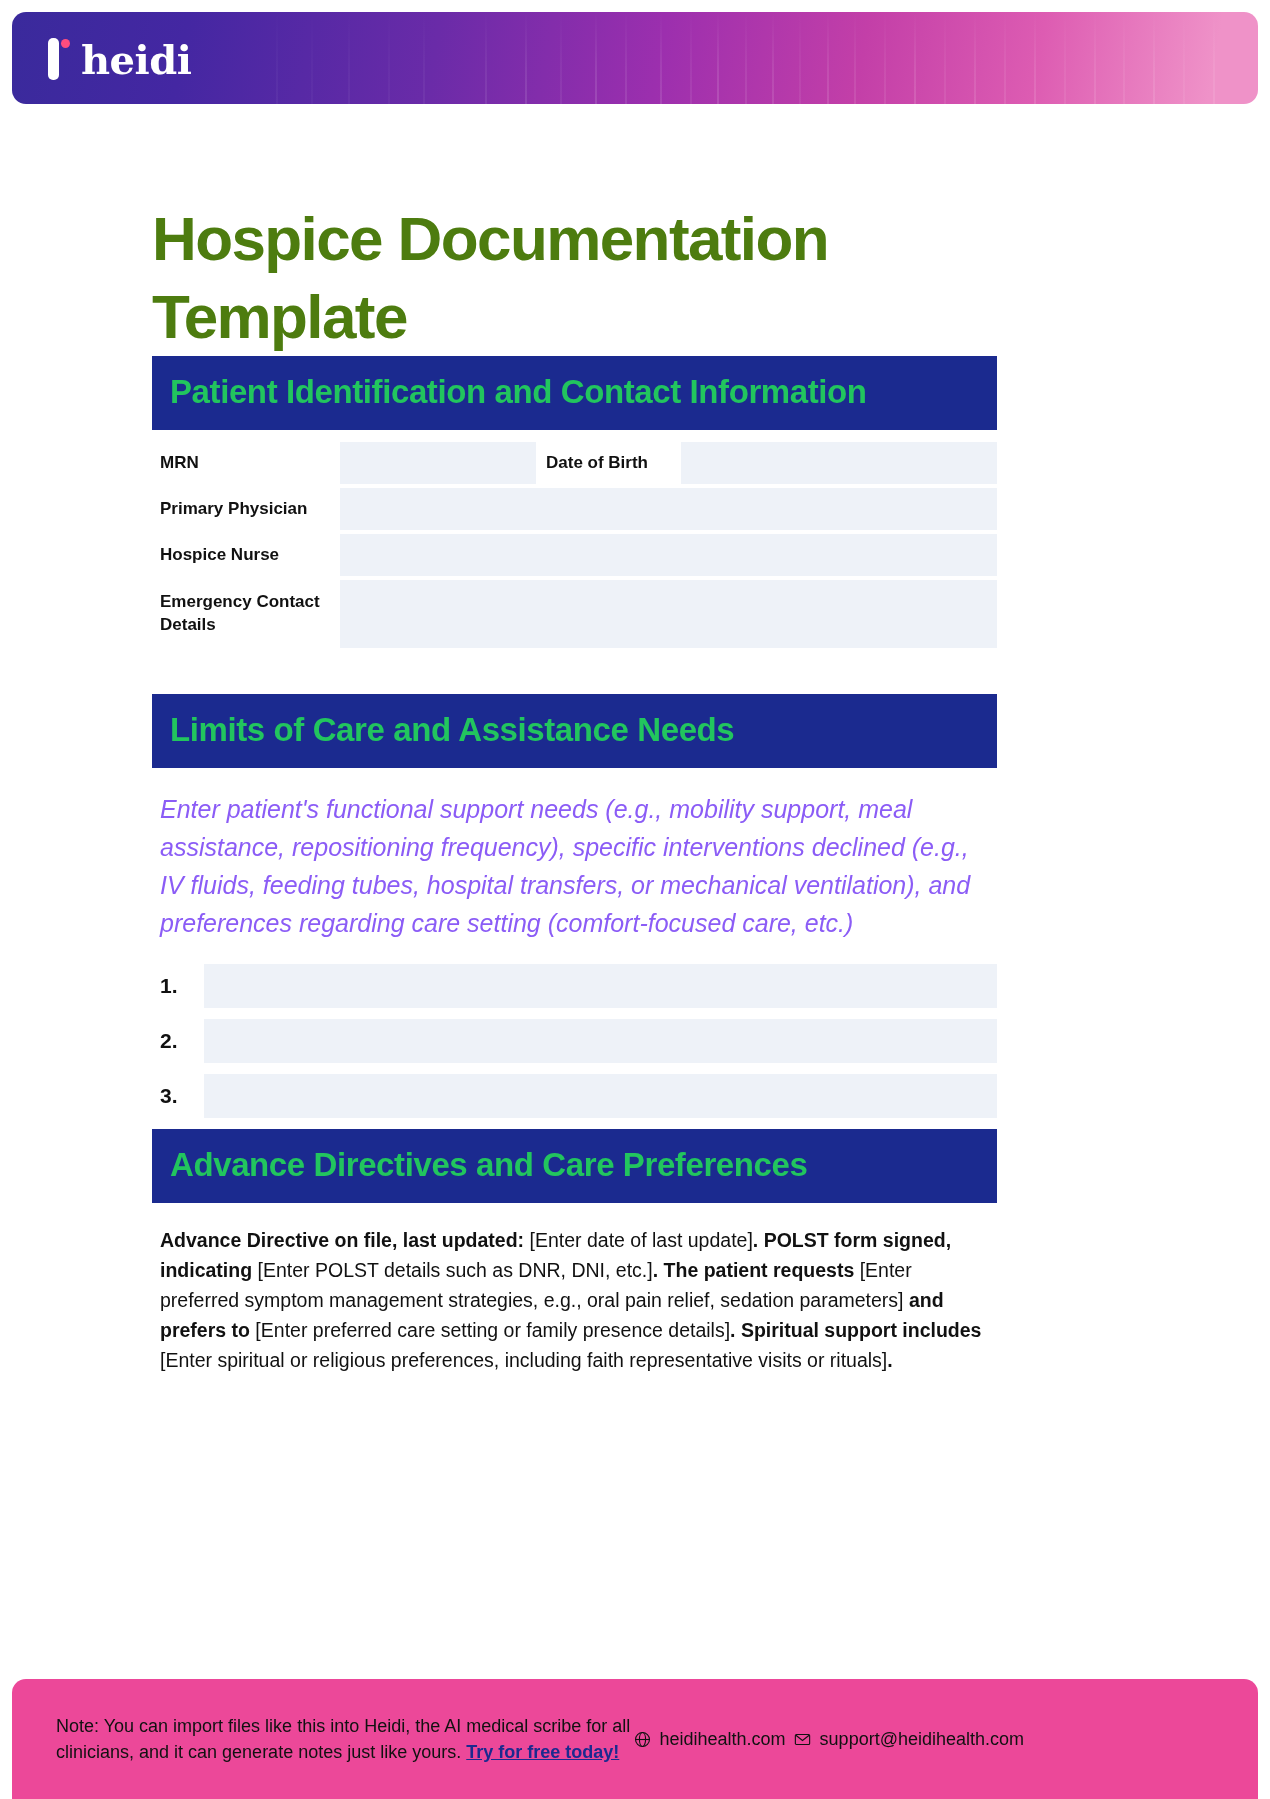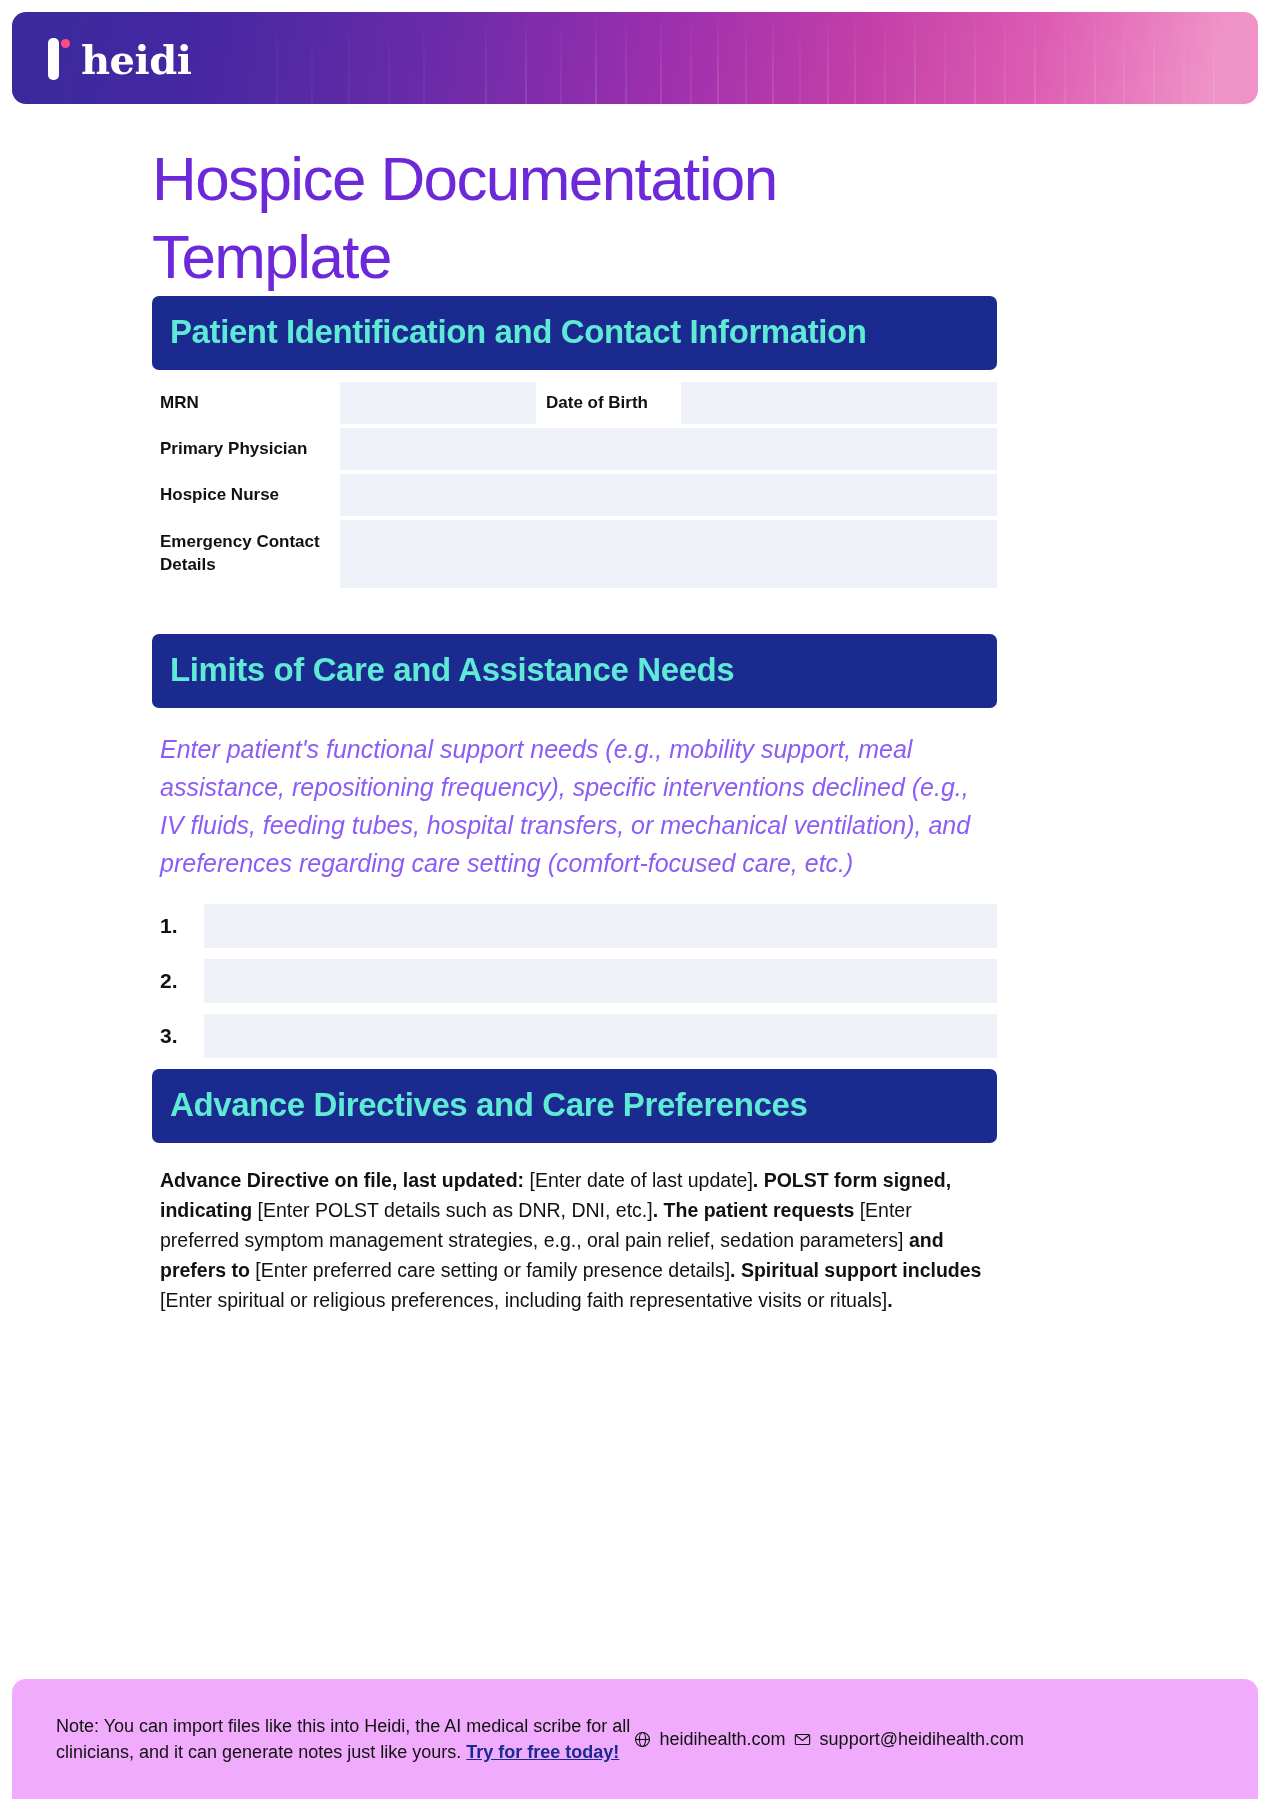--- a/index.html
+++ b/index.html
@@ -90,43 +90,42 @@
     margin-left: -2px;
     margin-top: 4px;
   }
 
   
   .doc {
     padding: 0 0 0 0;
   }
 
   .doc-title {
-    margin: 36px 0 0 140px;
+    margin: 96px 0 0 140px;
     width: 760px;
     font-size: 62px;
     line-height: 1.26;
-    font-weight: 400;
-    color: #6d28d9;
+    font-weight: 700;
+    color: #4d7c0f;
     letter-spacing: -1.6px;
   }
 
   .section {
     margin-left: 140px;
     width: 845px;
   }
 
   .section-bar {
     background: #1b2a8f;
-    color: #5eead4;
+    color: #22c55e;
     font-size: 33px;
     font-weight: 700;
     letter-spacing: -0.4px;
     padding: 17px 11px 19px 18px;
     line-height: 1.15;
-    border-radius: 7px;
   }
 
   
   .ptable {
     width: 845px;
     border-collapse: separate;
     border-spacing: 0 4px;
     margin-top: 8px;
   }
   .ptable td {
@@ -202,21 +201,21 @@
   }
   .rich b { font-weight: 700; }
 
   
   .footer {
     position: absolute;
     left: 12px;
     right: 12px;
     bottom: 0;
     height: 120px;
-    background: #f0abfc;
+    background: #ec4899;
     border-radius: 14px 14px 0 0;
     display: flex;
     align-items: center;
     padding: 16px 44px;
   }
   .footer-note {
     font-size: 18px;
     line-height: 1.45;
     color: #111111;
     max-width: 640px;

